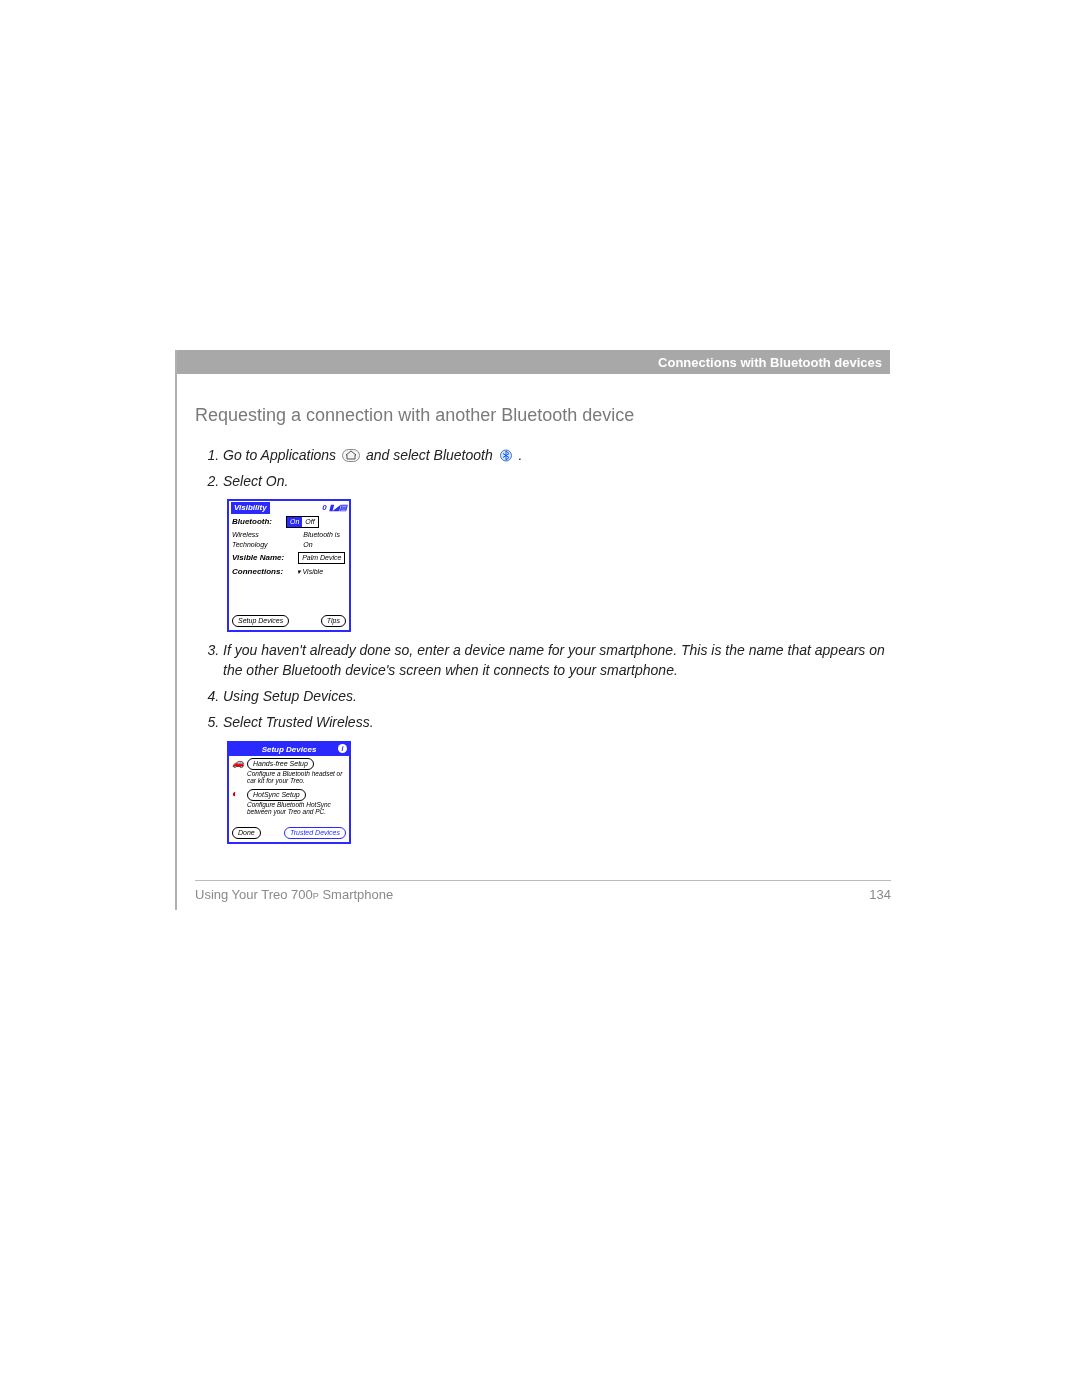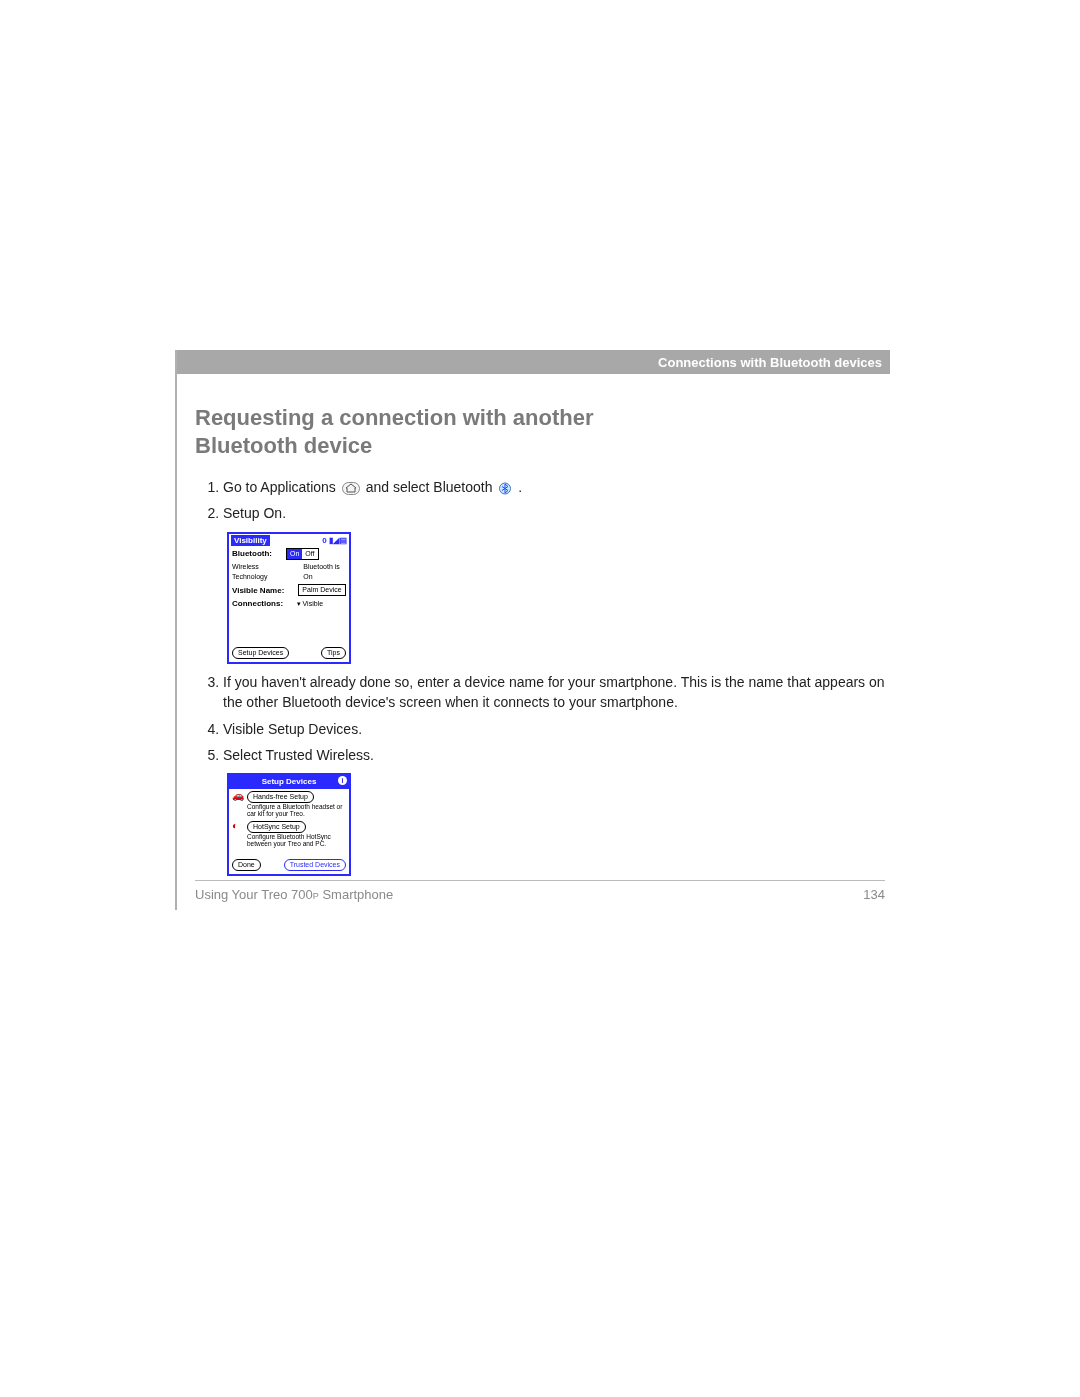--- a/index.html
+++ b/index.html
@@ -36,36 +36,37 @@
   .header-bar span {
     color: #fff;
     font-weight: bold;
     font-size: 13px;
   }
   .content {
     margin-left: 20px;
     padding-top: 30px;
   }
   h1.section-title {
-    font-size: 22px;
-    font-weight: bold;
+    font-size: 18px;
+    font-weight: normal;
     color: #7a7a7a;
     margin: 0 0 18px 0;
     max-width: 480px;
     line-height: 1.25;
   }
   ol.steps {
     margin: 0;
     padding-left: 28px;
     font-size: 14px;
     color: #222;
   }
   ol.steps > li {
     margin-bottom: 6px;
     line-height: 1.45;
+    font-style: italic;
   }
   ol.steps > li .step-text { display: inline; }
   .inline-icon {
     display: inline-flex;
     vertical-align: middle;
     margin: 0 2px;
   }
   
   .shot {
     border: 2px solid #2a2aff;
@@ -160,21 +161,21 @@
     display: flex;
     padding: 2px 3px;
     gap: 3px;
     align-items: flex-start;
   }
   .shot2 .entry .eicon { width: 12px; flex-shrink: 0; font-size: 10px; line-height: 10px; }
   .shot2 .entry .ebody .desc { font-size: 6.5px; line-height: 1.1; }
   .footer {
     position: absolute;
     left: 195px;
-    right: 195px;
+    right: 189px;
     top: 880px;
     border-top: 1px solid #bbb;
     padding-top: 6px;
     display: flex;
     justify-content: space-between;
     color: #8a8a8a;
     font-size: 13px;
   }
   .footer .ftitle sub { font-size: 9px; vertical-align: baseline; }
 </style>
@@ -206,21 +207,21 @@
         <span class="inline-icon">
           <svg width="14" height="13" viewBox="0 0 14 13">
             <circle cx="7" cy="6.5" r="5.5" fill="#cfe6ff" stroke="#3a7abf"></circle>
             <path d="M7 2 V11 L10 8.5 L4 4.5 M7 2 L10 4.5 L4 8.5" fill="none" stroke="#1a4fff" stroke-width="1"></path>
           </svg>
         </span>
         <span class="step-text"> .</span>
       </li>
 
       <li>
-        <span class="step-text">Setup On.</span>
+        <span class="step-text">Select On.</span>
 
         
         <div class="shot">
           <div class="title-row">
             <span class="t-left">Visibility</span>
             <span class="t-right">0 ▮◢▤</span>
           </div>
           <div class="row">
             <span class="label">Bluetooth:</span>
             <span class="toggle">
@@ -246,21 +247,21 @@
             <span class="pill">Tips</span>
           </div>
         </div>
       </li>
 
       <li>
         <span class="step-text">If you haven't already done so, enter a device name for your smartphone. This is the name that appears on the other Bluetooth device's screen when it connects to your smartphone.</span>
       </li>
 
       <li>
-        <span class="step-text">Visible Setup Devices.</span>
+        <span class="step-text">Using Setup Devices.</span>
       </li>
 
       <li>
         <span class="step-text">Select Trusted Wireless.</span>
 
         
         <div class="shot shot2">
           <div class="title2">
             <span>Setup Devices</span>
             <span class="info">i</span>

